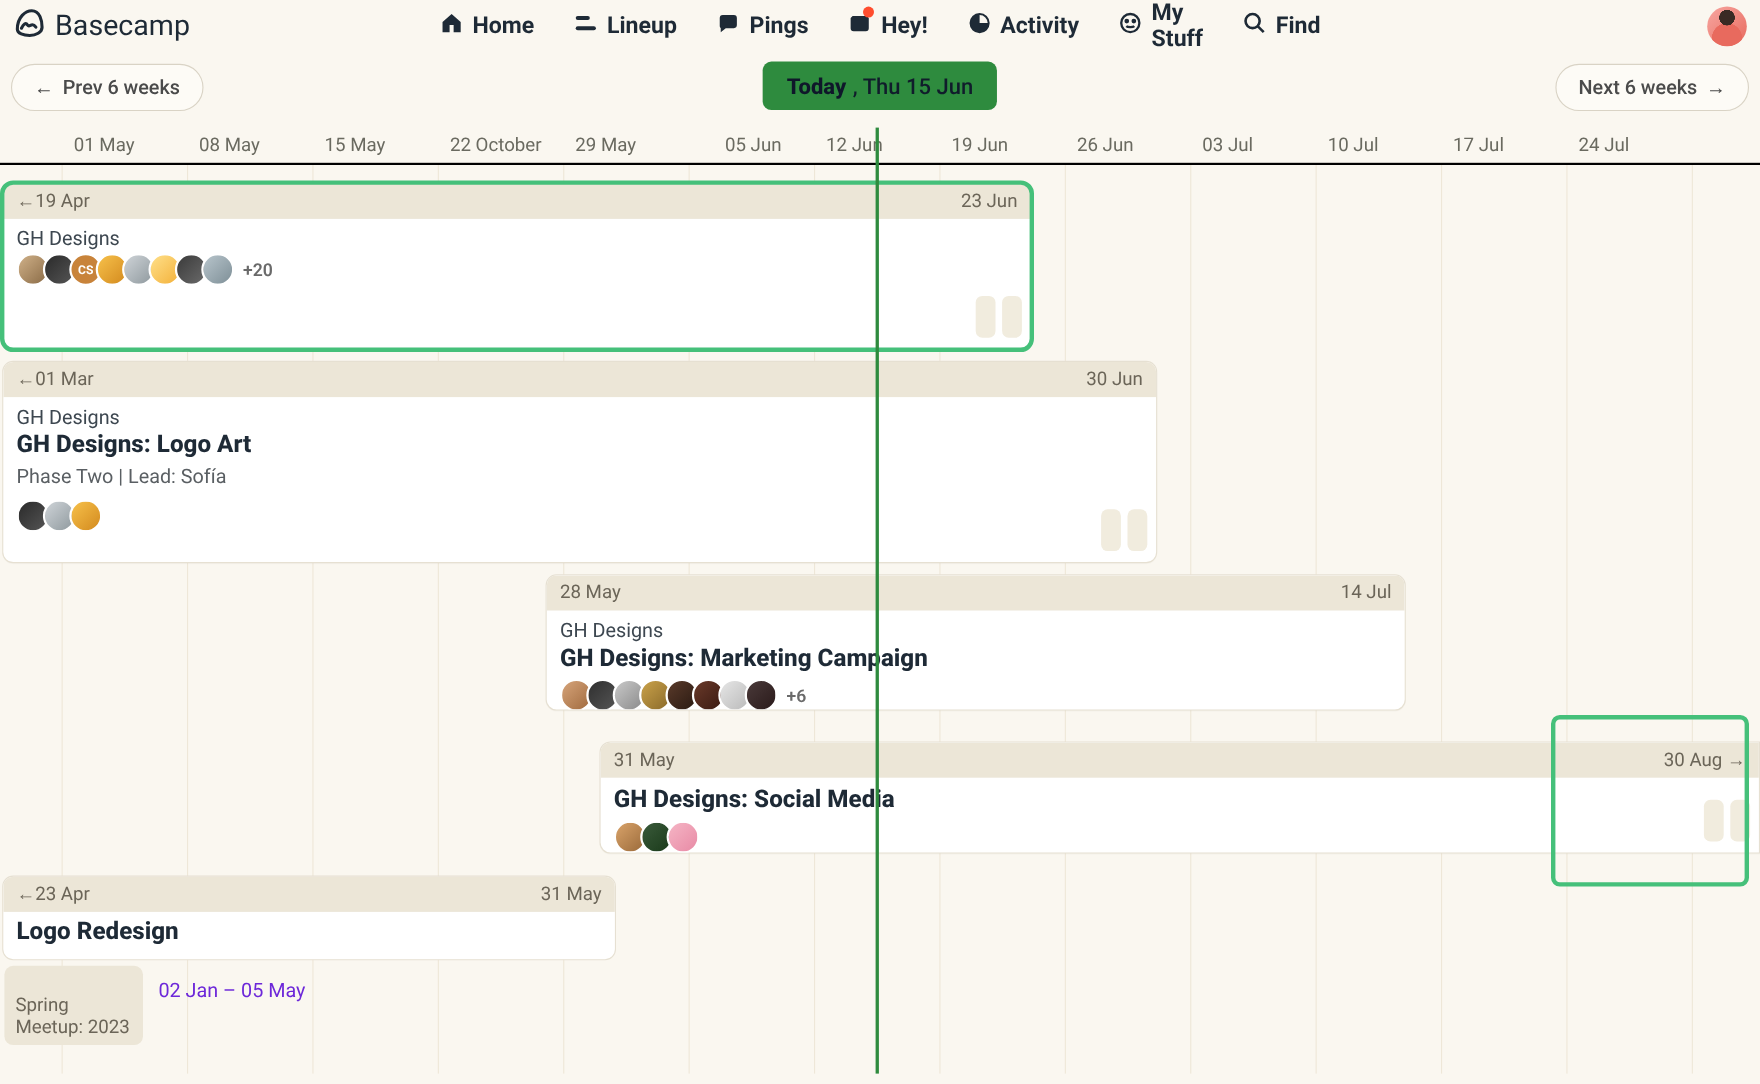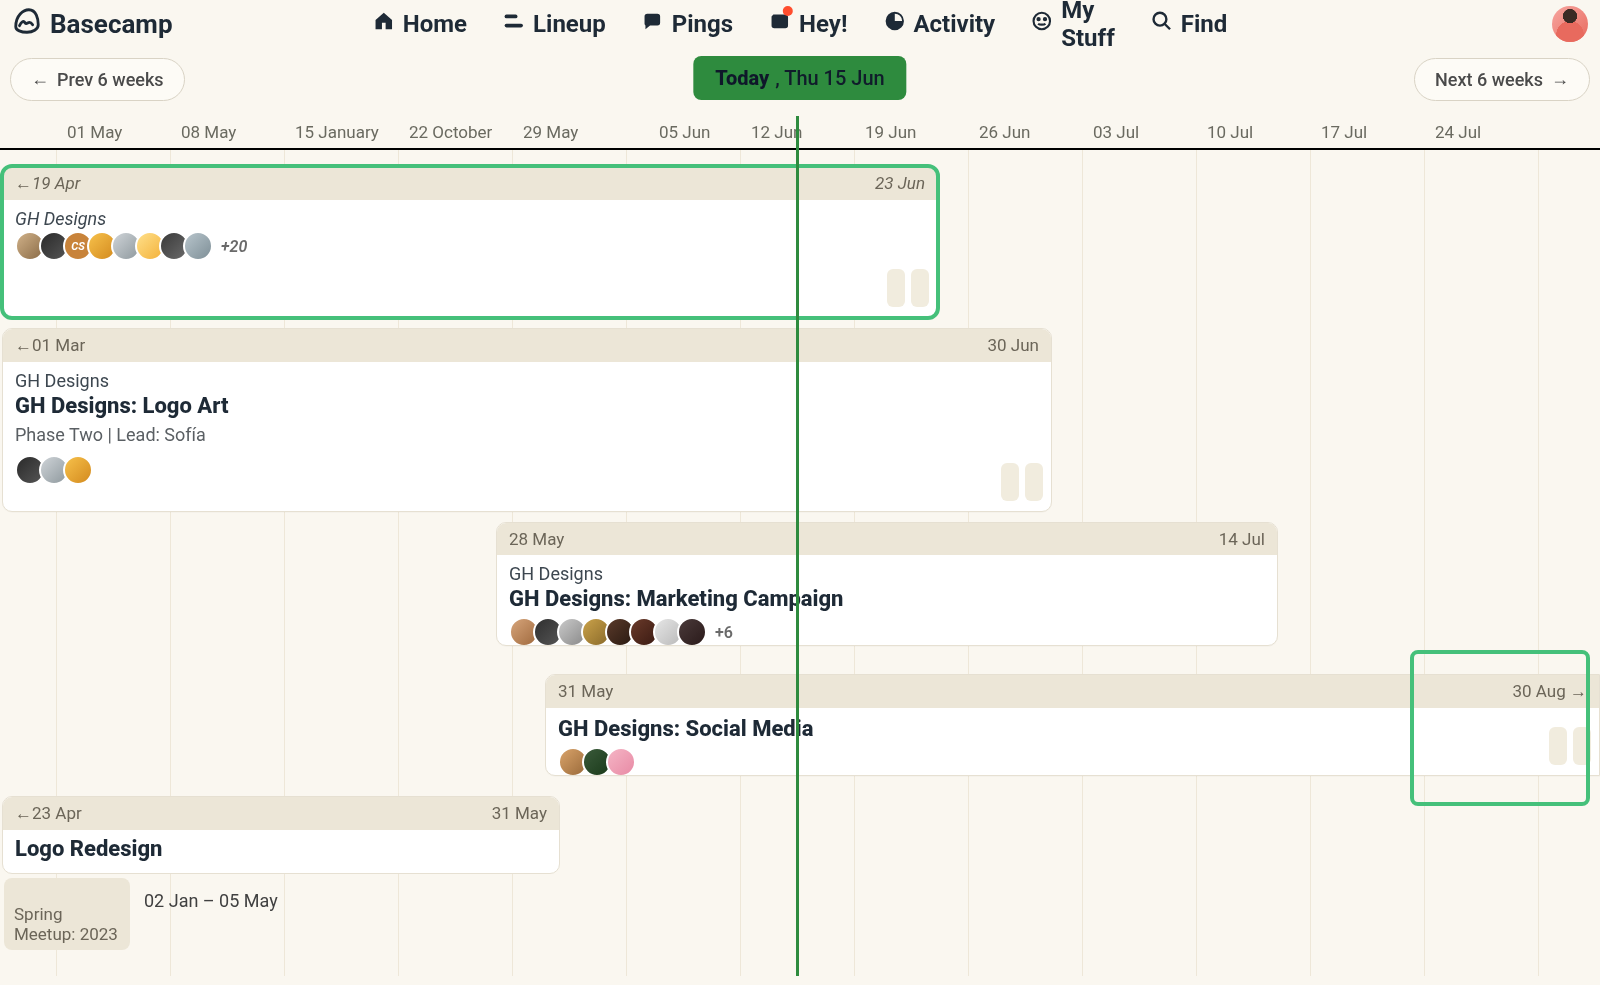--- a/index.html
+++ b/index.html
@@ -18,39 +18,39 @@
     display: flex;
     align-items: center;
     height: 48px;
     padding: 0 12px;
     position: relative;
   }
   .brand {
     display: flex;
     align-items: center;
     gap: 8px;
-    font-weight: 700;
+    font-weight: 400;
     font-size: 26px;
     color: #1e2a36;
   }
   .brand svg { width: 30px; height: 30px; }
   .nav-center {
     position: absolute;
     left: 50%;
     transform: translateX(-50%);
     display: flex;
     align-items: center;
     gap: 36px;
   }
   .nav-item {
     display: flex;
     align-items: center;
     gap: 8px;
     font-weight: 700;
-    font-size: 24px;
+    font-size: 21px;
     color: #1e2a36;
     cursor: pointer;
     position: relative;
   }
   .nav-item svg { width: 22px; height: 22px; }
   .nav-dot {
     position: absolute;
     top: -4px;
     left: 14px;
     width: 10px;
@@ -151,21 +151,21 @@
 
   
   .card {
     position: absolute;
     background: #fff;
     border: 1px solid #e6e0d2;
     border-radius: 10px;
     overflow: hidden;
     box-shadow: 0 1px 0 rgba(0,0,0,0.02);
   }
-  .card.highlight { outline: 4px solid #45c07a; outline-offset: -2px; font-style: italic; }
+  .card.highlight { outline: 4px solid #45c07a; outline-offset: -2px; }
   .card-head {
     background: #ece6d7;
     display:flex;
     justify-content:space-between;
     padding: 6px 12px;
     font-size: 17px;
     color: #6b6558;
   }
   .card-body { padding: 8px 12px 12px 12px; }
   .card-company { font-size: 18px; color: #3d4750; margin-bottom: 2px; }
@@ -344,21 +344,21 @@
     <span>Next 6 weeks</span>
     <span class="arrow">→</span>
   </div>
 </div>
 
 <div class="timeline">
 
   <div class="date-header">
     <span class="date-col" style="left:67px">01 May</span>
     <span class="date-col" style="left:181px">08 May</span>
-    <span class="date-col" style="left:295px">15 January</span>
+    <span class="date-col" style="left:295px">15 May</span>
     <span class="date-col" style="left:409px">22 October</span>
     <span class="date-col" style="left:523px">29 May</span>
     <span class="date-col" style="left:659px">05 Jun</span>
     <span class="date-col" style="left:751px">12 Jun</span>
     <span class="date-col" style="left:865px">19 Jun</span>
     <span class="date-col" style="left:979px">26 Jun</span>
     <span class="date-col" style="left:1093px">03 Jul</span>
     <span class="date-col" style="left:1207px">10 Jul</span>
     <span class="date-col" style="left:1321px">17 Jul</span>
     <span class="date-col" style="left:1435px">24 Jul</span>
@@ -475,17 +475,17 @@
       <span>←23 Apr</span>
       <span>31 May</span>
     </div>
     <div class="simple-title">Logo Redesign</div>
   </div>
 
   <div class="mini" style="left:4px; top:762px; width:126px; white-space:pre-line;">
     <span>Spring
 Meetup: 2023</span>
   </div>
-  <div style="position:absolute; left:144px; top:774px; font-size:18px;color:#404040;">02 Jan – 05 May</div>
+  <div style="position:absolute; left:144px; top:774px; font-size:18px;color:#6d28d9;">02 Jan – 05 May</div>
 
   <div class="ghost-highlight" style="left:1410px; top:534px; width:180px; height:156px;"></div>
 
 </div>
 
 </body></html>

